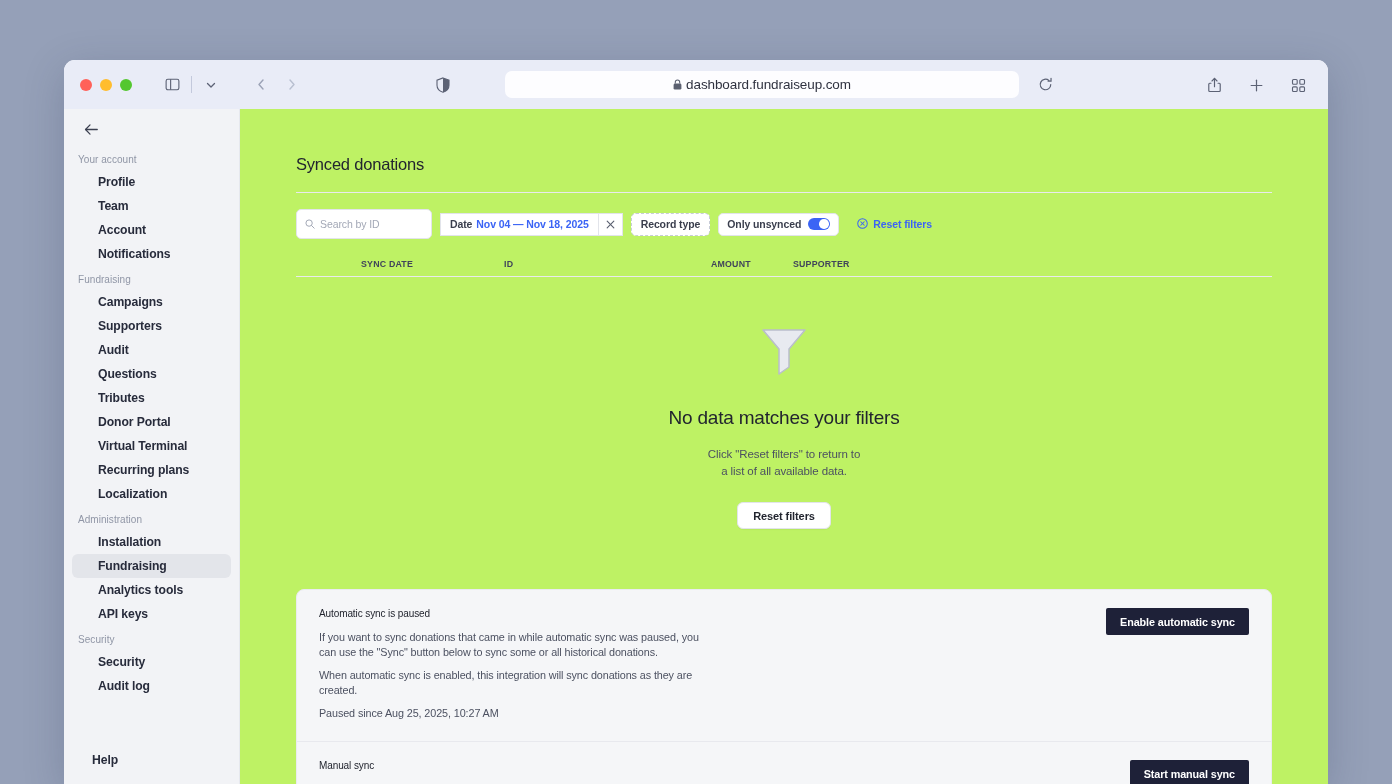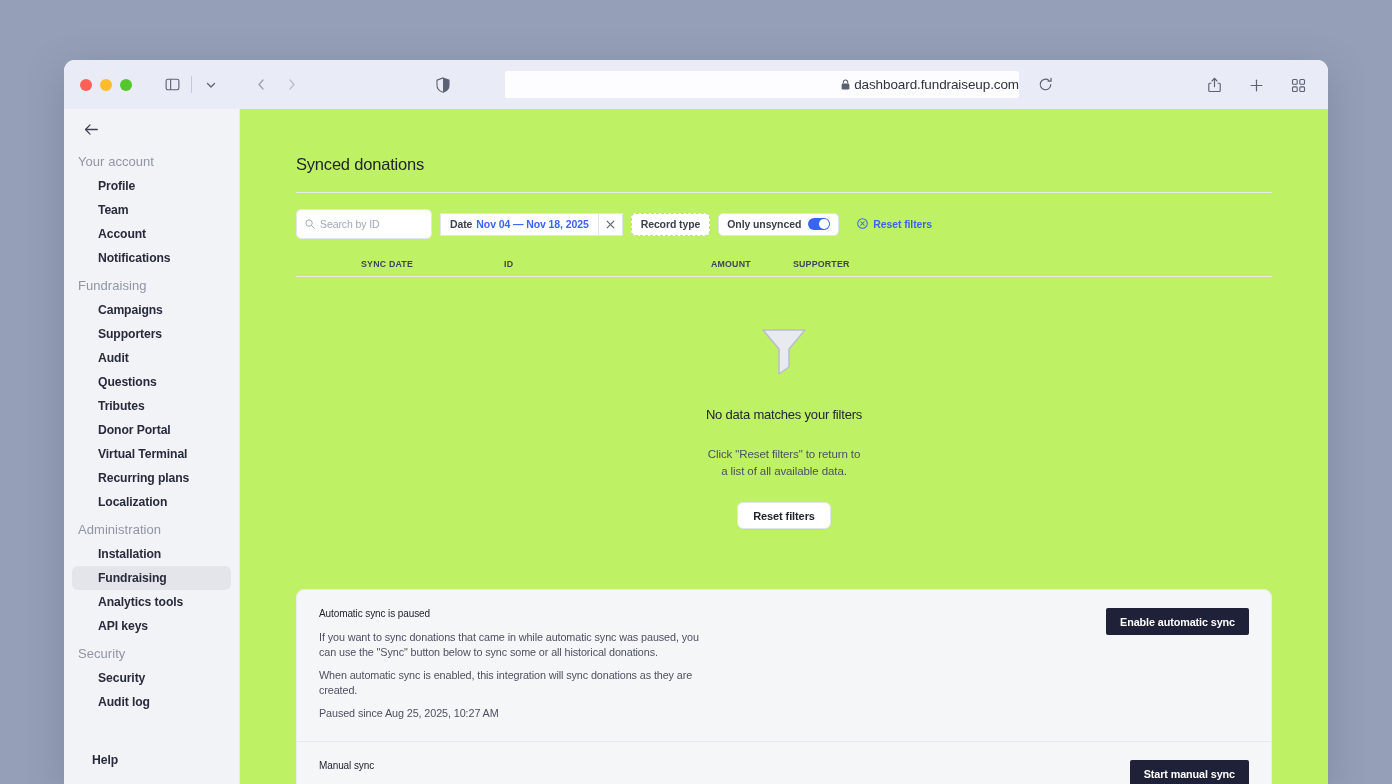--- a/index.html
+++ b/index.html
@@ -59,24 +59,24 @@
 
   .shield-wrap { margin-left: 134px; display: flex; align-items: center; }
 
   .url-bar {
     position: absolute;
     left: 441px;
     top: 11px;
     width: 514px;
     height: 27px;
     background: #fdfdff;
-    border-radius: 2px;
+    border-radius: 7px;
     display: flex;
     align-items: center;
-    justify-content: flex-end;
+    justify-content: center;
     gap: 4px;
   }
   .url-text {
     font-size: 13.5px;
     color: #2f3240;
     letter-spacing: -0.1px;
   }
   .lock-icon { color: #5b6070; display: flex; }
 
   .reload-btn {
@@ -110,21 +110,21 @@
     position: relative;
     flex-shrink: 0;
   }
   .sb-back {
     padding: 14px 0 8px 20px;
     color: #3c4050;
     display: flex;
   }
   .sb-scroll { flex: 1; padding-top: 2px; overflow: hidden; }
   .sb-section {
-    font-size: 13px;
+    font-size: 10px;
     color: #9096a6;
     padding: 8px 0 5px 14px;
     letter-spacing: 0.05px;
   }
   .sb-item {
     margin: 0 8px;
     padding: 5px 0 5px 26px;
     font-size: 12.2px;
     font-weight: bold;
     color: #272b3b;
@@ -252,23 +252,23 @@
   .th-supporter { flex: 1; }
 
   
   .empty-state {
     display: flex; flex-direction: column;
     align-items: center;
     padding-top: 50px;
   }
   .funnel { margin-bottom: 26px; }
   .empty-title {
-    font-size: 13px; color: #22252f;
+    font-size: 19px; color: #22252f;
     letter-spacing: -0.2px;
-    margin-bottom: 24px;
+    margin-bottom: 17px;
   }
   .empty-sub {
     font-size: 11.5px; color: #4c5161;
     text-align: center; line-height: 16.5px;
     letter-spacing: -0.1px;
     margin-bottom: 23px;
   }
   .reset-btn {
     height: 27px;
     border: 1px solid #e2e4ea;

